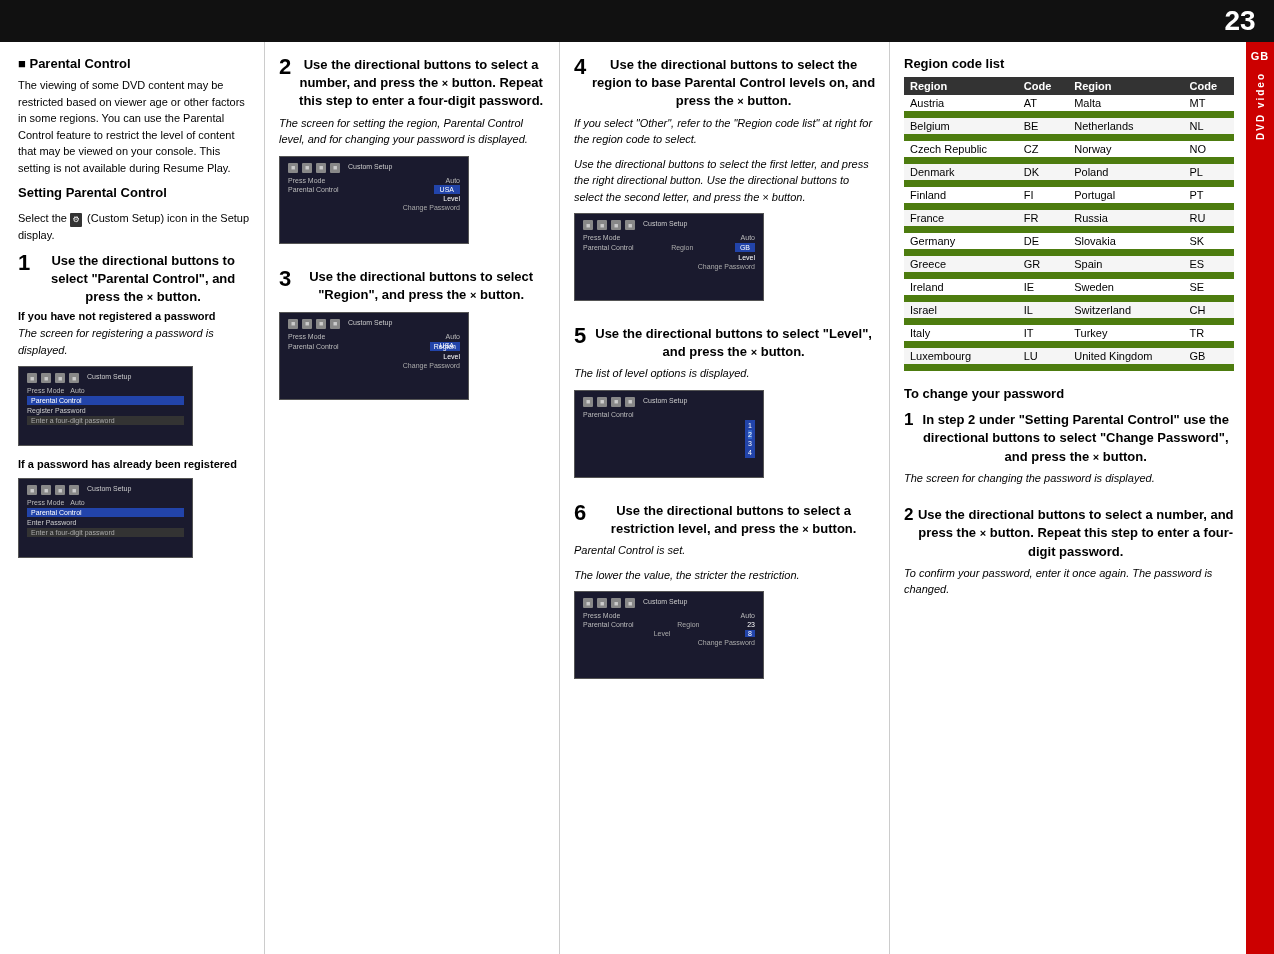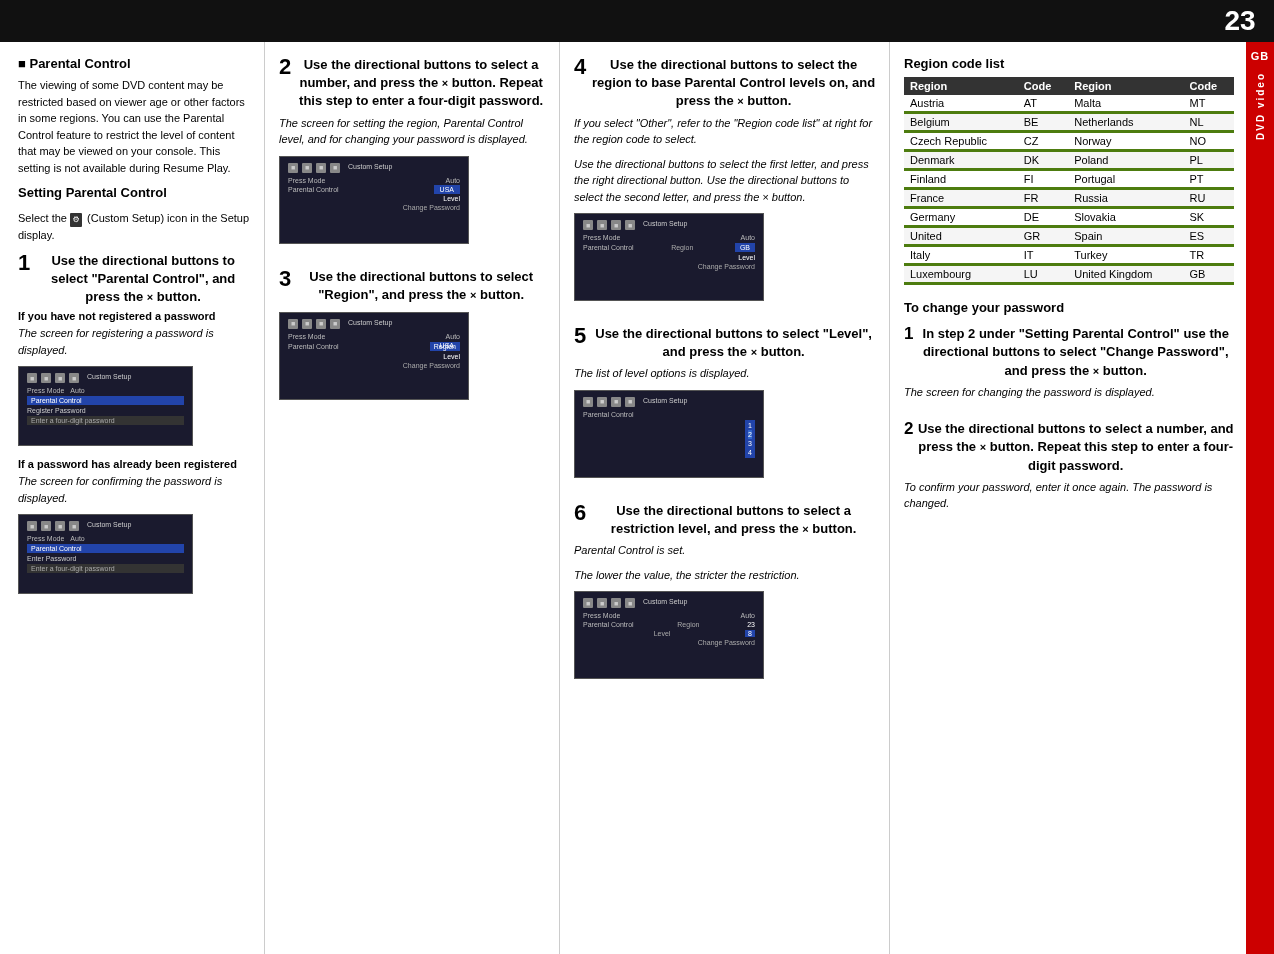--- a/index.html
+++ b/index.html
@@ -217,21 +217,21 @@
     .region-table th {
       background: #333;
       color: #fff;
       padding: 3px 6px;
       text-align: left;
       font-size: 11px;
       font-weight: bold;
     }
     .region-table td {
       padding: 2px 6px;
-      border-bottom: 3px solid #4d7c0f;
+      border-bottom: 7px solid #4d7c0f;
     }
     .region-table tr:nth-child(even) td {
       background: #f5f5f5;
     }
 
     .parental-icon {
       display: inline-block;
       width: 12px;
       height: 14px;
       background: #333;
@@ -282,21 +282,20 @@
         <div style="display:flex;align-items:center;gap:6px;margin-bottom:2px;">
           <span class="screen-row-label">Press Mode</span>
           <span class="screen-row-label">Auto</span>
         </div>
         <div style="background:#2244aa;color:#fff;font-size:7px;padding:1px 4px;margin-bottom:2px;display:inline-block;">Parental Control</div>
         <div style="color:#ccc;font-size:7px;margin-bottom:2px;">Register Password</div>
         <div style="background:#333;color:#aaa;font-size:7px;padding:1px 4px;">Enter a four-digit password</div>
       </div>
 
       <p class="sub-heading">If a password has already been registered</p>
-      <p class="step-body">The screen for confirming the password is displayed.</p>
 
       <div class="screen-img small">
         <div class="screen-top-icons">
           <div class="screen-icon">■</div>
           <div class="screen-icon">■</div>
           <div class="screen-icon">■</div>
           <div class="screen-icon">■</div>
           <span style="color:#ccc;font-size:7px;margin-left:4px;">Custom Setup</span>
         </div>
         <div style="display:flex;align-items:center;gap:6px;margin-bottom:2px;">
@@ -524,24 +523,36 @@
             <td>Russia</td>
             <td>RU</td>
           </tr>
           <tr>
             <td>Germany</td>
             <td>DE</td>
             <td>Slovakia</td>
             <td>SK</td>
           </tr>
           <tr>
-            <td>United</td>
+            <td>Greece</td>
             <td>GR</td>
             <td>Spain</td>
             <td>ES</td>
+          </tr>
+          <tr>
+            <td>Ireland</td>
+            <td>IE</td>
+            <td>Sweden</td>
+            <td>SE</td>
+          </tr>
+          <tr>
+            <td>Israel</td>
+            <td>IL</td>
+            <td>Switzerland</td>
+            <td>CH</td>
           </tr>
           <tr>
             <td>Italy</td>
             <td>IT</td>
             <td>Turkey</td>
             <td>TR</td>
           </tr>
           <tr>
             <td>Luxembourg</td>
             <td>LU</td>

